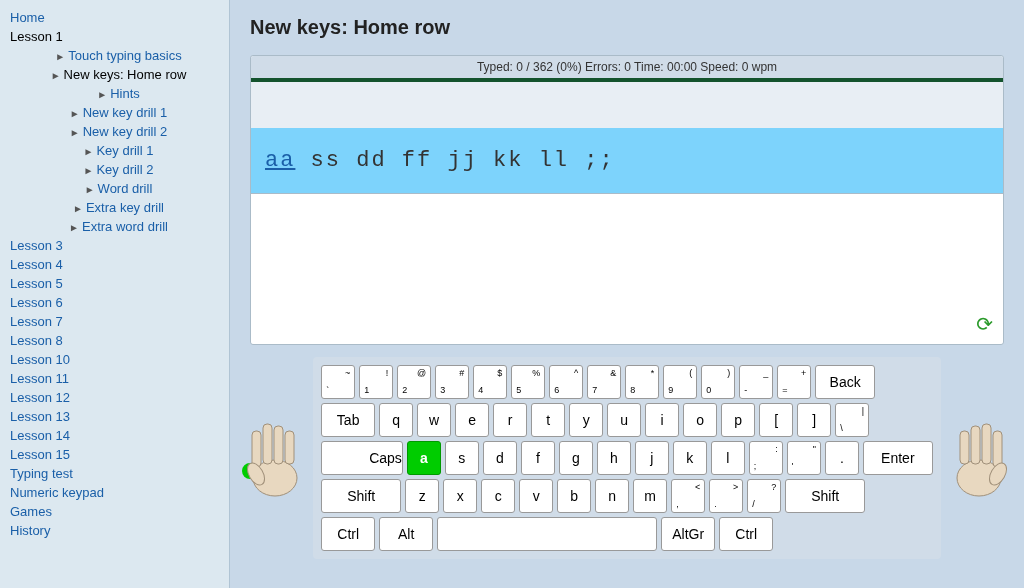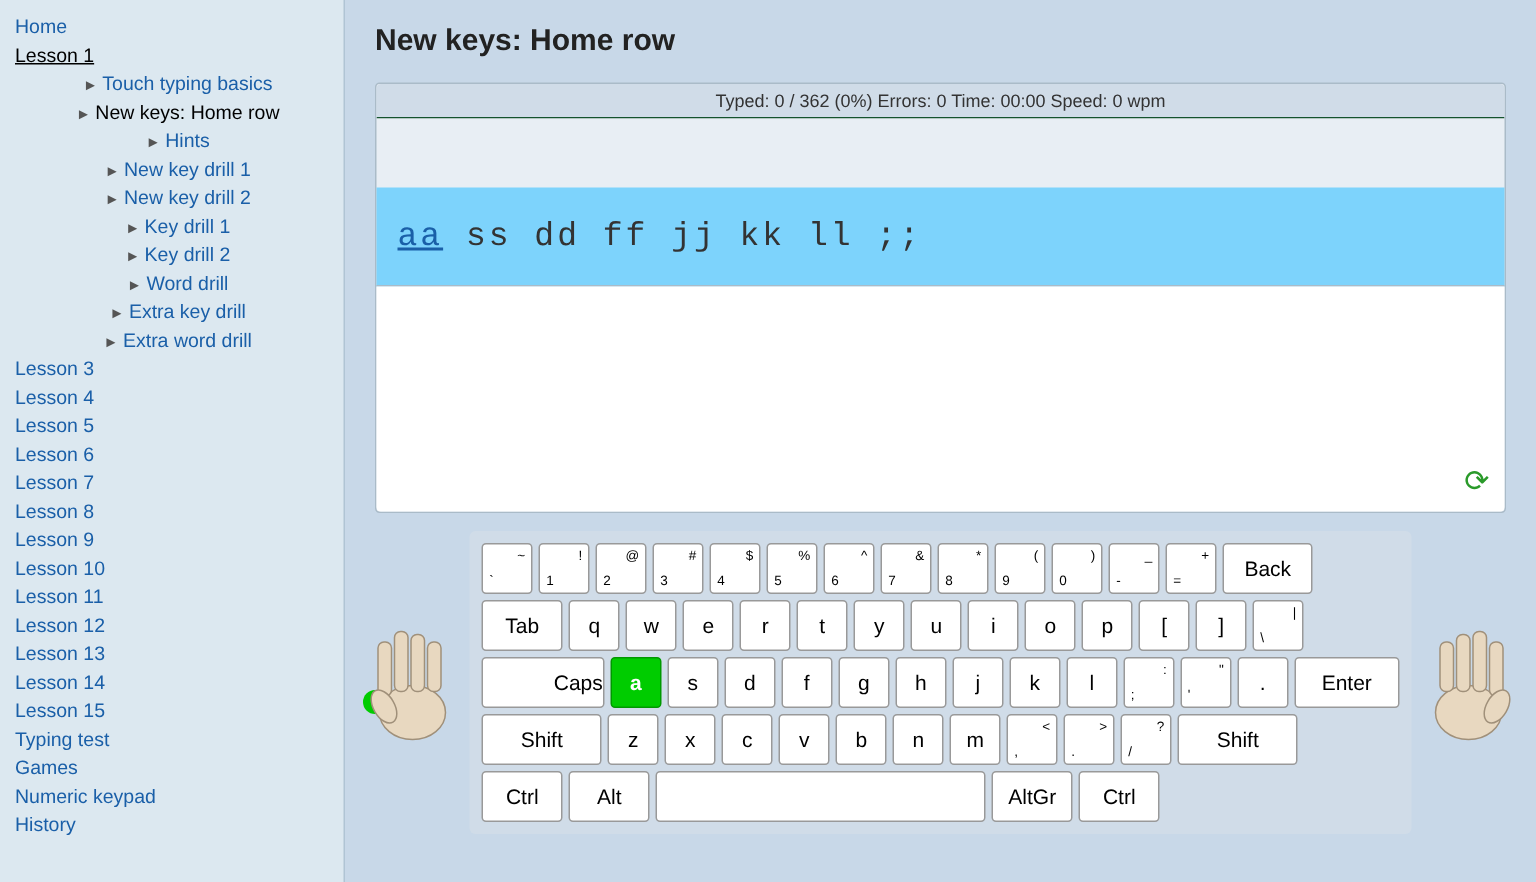--- a/index.html
+++ b/index.html
@@ -47,21 +47,21 @@
     #typing-area {
       background: #e8eef4;
       border: 1px solid #aabbc8;
       border-radius: 3px;
       padding: 0;
       margin-bottom: 0;
       width: 100%;
     }
     #status-bar {
       background: #d0dce8;
-      border-bottom: 1px solid #14532d;
+      border-bottom: 4px solid #14532d;
       text-align: center;
       padding: 4px 0;
       font-size: 12px;
       color: #333;
       border-radius: 3px 3px 0 0;
     }
     #text-display {
       padding: 20px 14px;
       font-family: 'Courier New', Courier, monospace;
       font-size: 22px;
@@ -165,47 +165,46 @@
     .left-hand svg, .right-hand svg {
       width: 65px;
       height: 85px;
     }
   </style>
 </head>
 <body>
 
 <div id="sidebar">
 <div class="sidebar-item">Home</div>
-    <div class="sidebar-item" style="color: rgb(0, 0, 0); cursor: default; text-decoration: underline;">Lesson 1</div>
+    <div class="sidebar-item" style="color: rgb(0, 0, 0); cursor: default;">Lesson 1</div>
     <div class="sidebar-item sub"><span class="sidebar-arrow">►</span>Touch typing basics</div>
     <div class="sidebar-item sub" style="color: rgb(0, 0, 0); cursor: default;"><span class="sidebar-bullet">►</span>New keys: Home row</div>
     <div class="sidebar-item sub"><span class="sidebar-bullet">►</span>Hints</div>
     <div class="sidebar-item sub"><span class="sidebar-bullet">►</span>New key drill 1</div>
     <div class="sidebar-item sub"><span class="sidebar-bullet">►</span>New key drill 2</div>
     <div class="sidebar-item sub"><span class="sidebar-bullet">►</span>Key drill 1</div>
     <div class="sidebar-item sub"><span class="sidebar-bullet">►</span>Key drill 2</div>
     <div class="sidebar-item sub"><span class="sidebar-bullet">►</span>Word drill</div>
     <div class="sidebar-item sub"><span class="sidebar-bullet">►</span>Extra key drill</div>
     <div class="sidebar-item sub"><span class="sidebar-bullet">►</span>Extra word drill</div>
     <div class="sidebar-item">Lesson 3</div>
     <div class="sidebar-item">Lesson 4</div>
     <div class="sidebar-item">Lesson 5</div>
     <div class="sidebar-item">Lesson 6</div>
     <div class="sidebar-item">Lesson 7</div>
     <div class="sidebar-item">Lesson 8</div>
-    <div class="sidebar-item">Lesson 9</div>
     <div class="sidebar-item">Lesson 10</div>
     <div class="sidebar-item">Lesson 11</div>
     <div class="sidebar-item">Lesson 12</div>
     <div class="sidebar-item">Lesson 13</div>
     <div class="sidebar-item">Lesson 14</div>
     <div class="sidebar-item">Lesson 15</div>
     <div class="sidebar-item">Typing test</div>
+    <div class="sidebar-item">Numeric keypad</div>
     <div class="sidebar-item">Games</div>
-    <div class="sidebar-item">Numeric keypad</div>
     <div class="sidebar-item">History</div>
   </div>
 
 <div id="main">
   <div id="page-title">New keys: Home row</div>
 
   <div id="typing-area">
     <div id="status-bar">Typed: 0 / 362 (0%) Errors: 0 Time: 00:00 Speed: 0 wpm</div>
     <div id="text-display">
       <span class="underline">aa</span><span> ss dd ff jj kk ll ;;</span>

